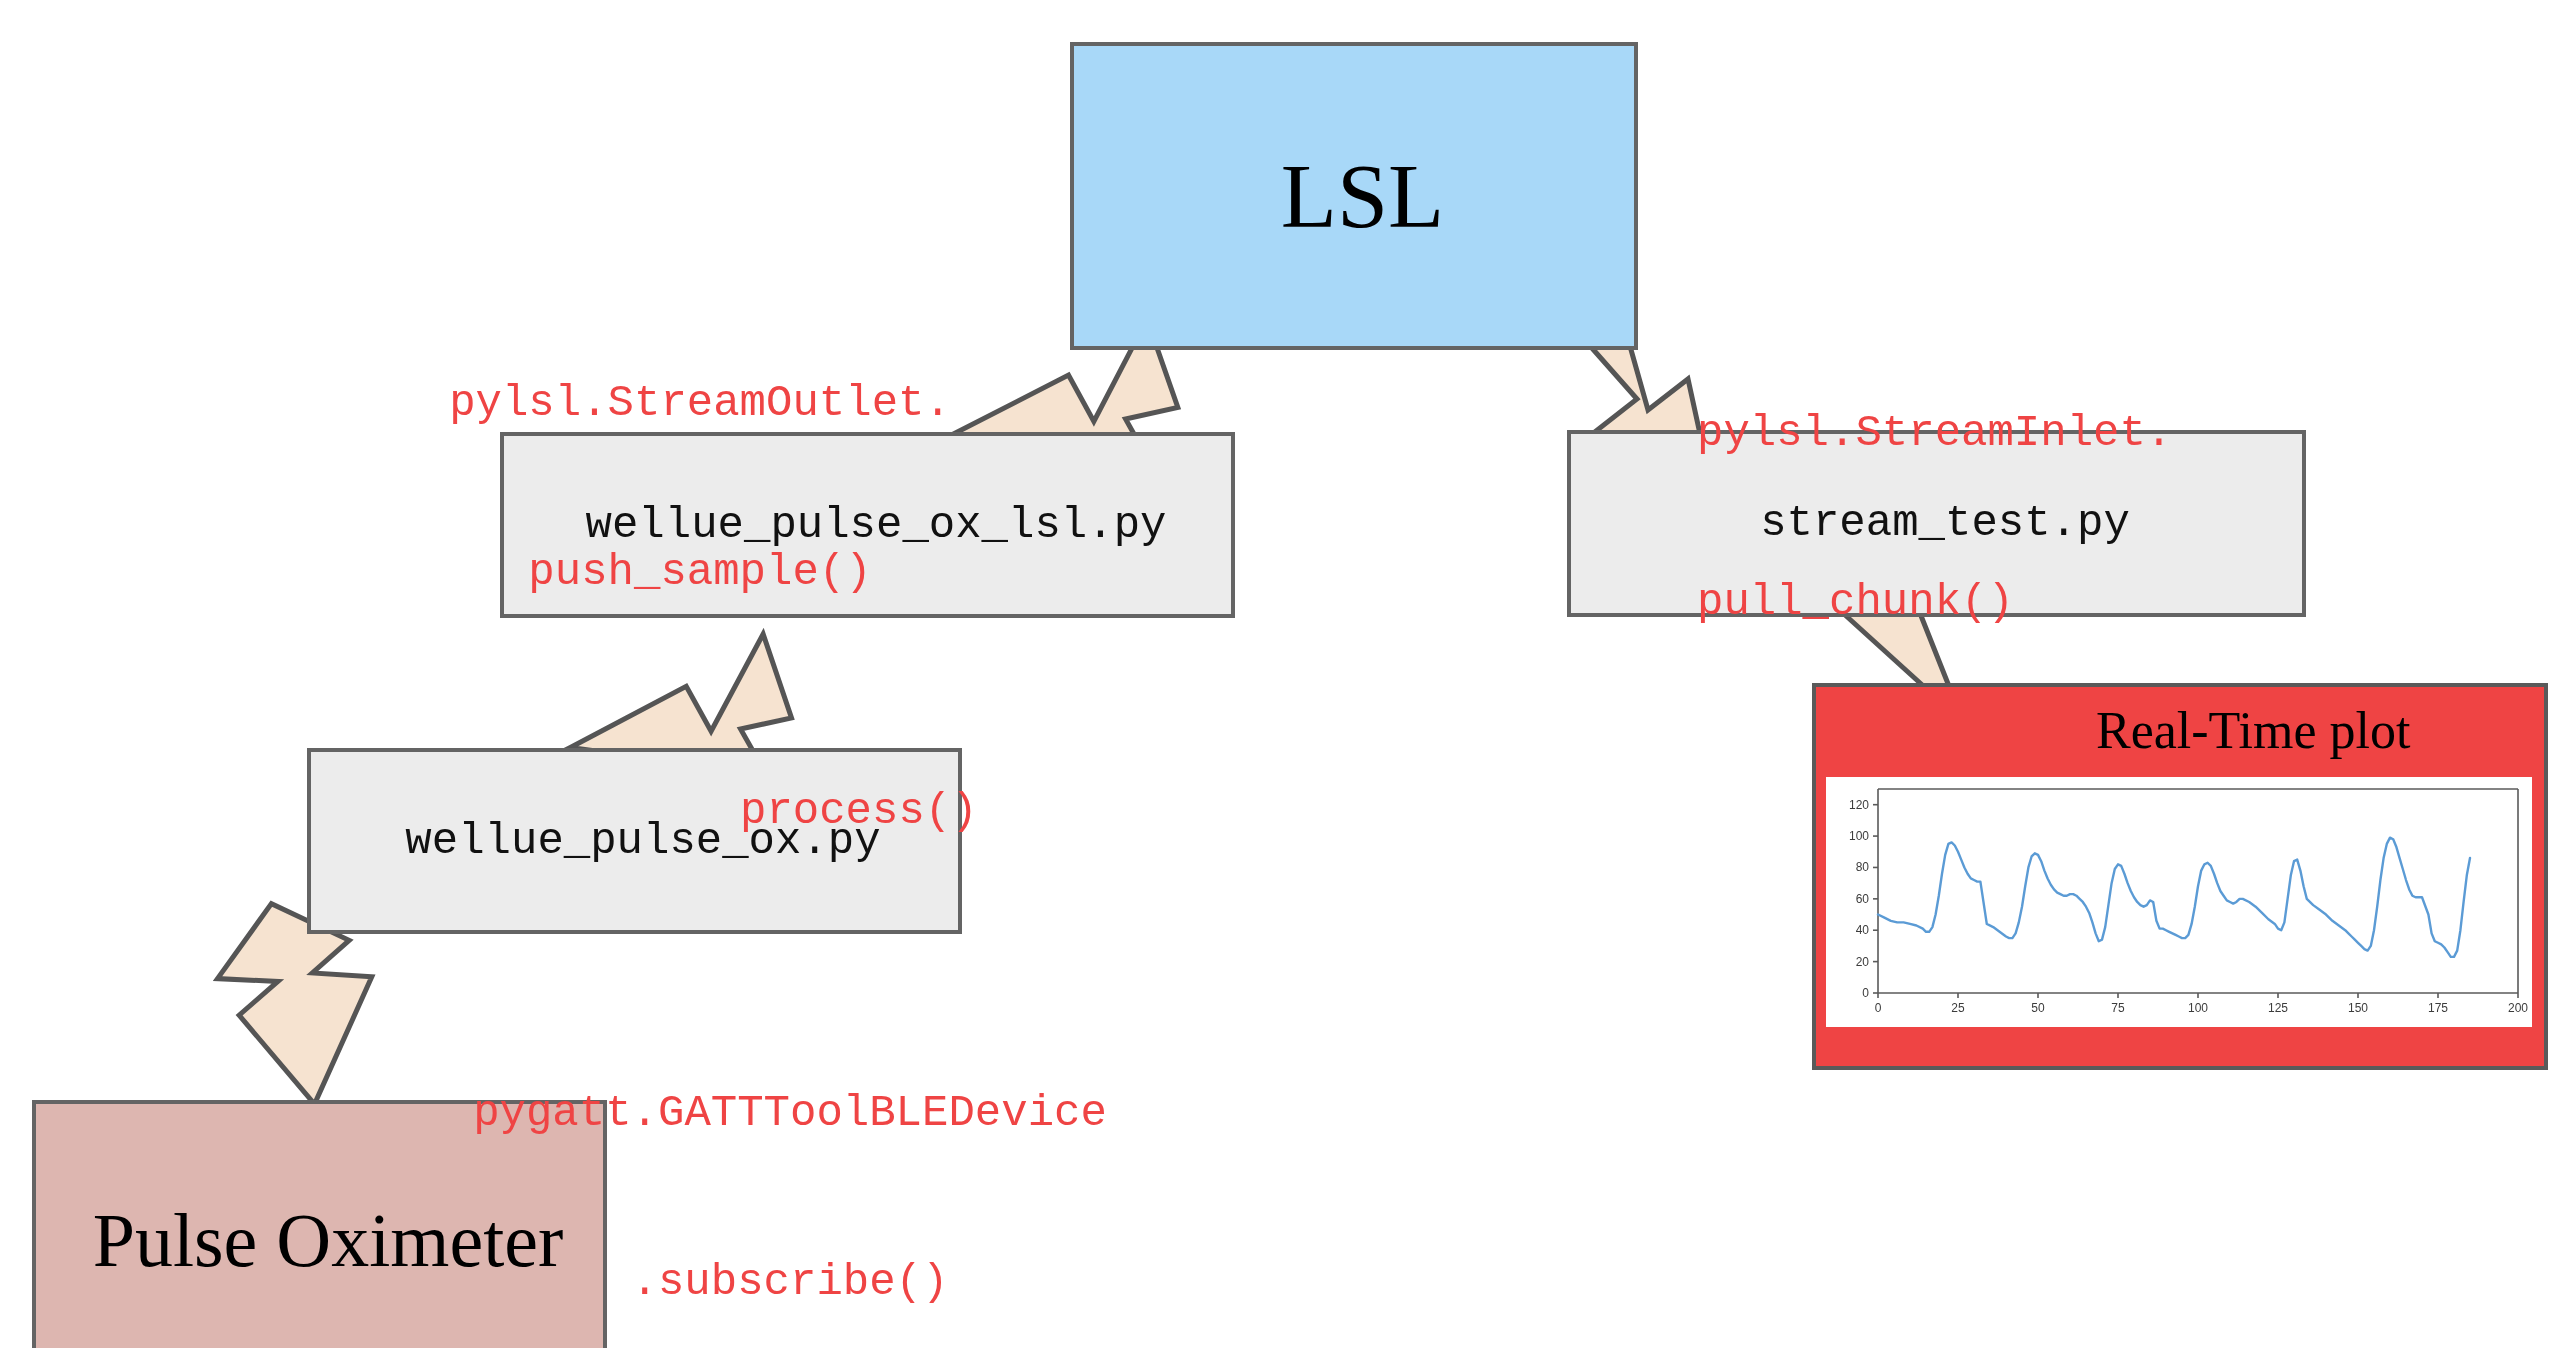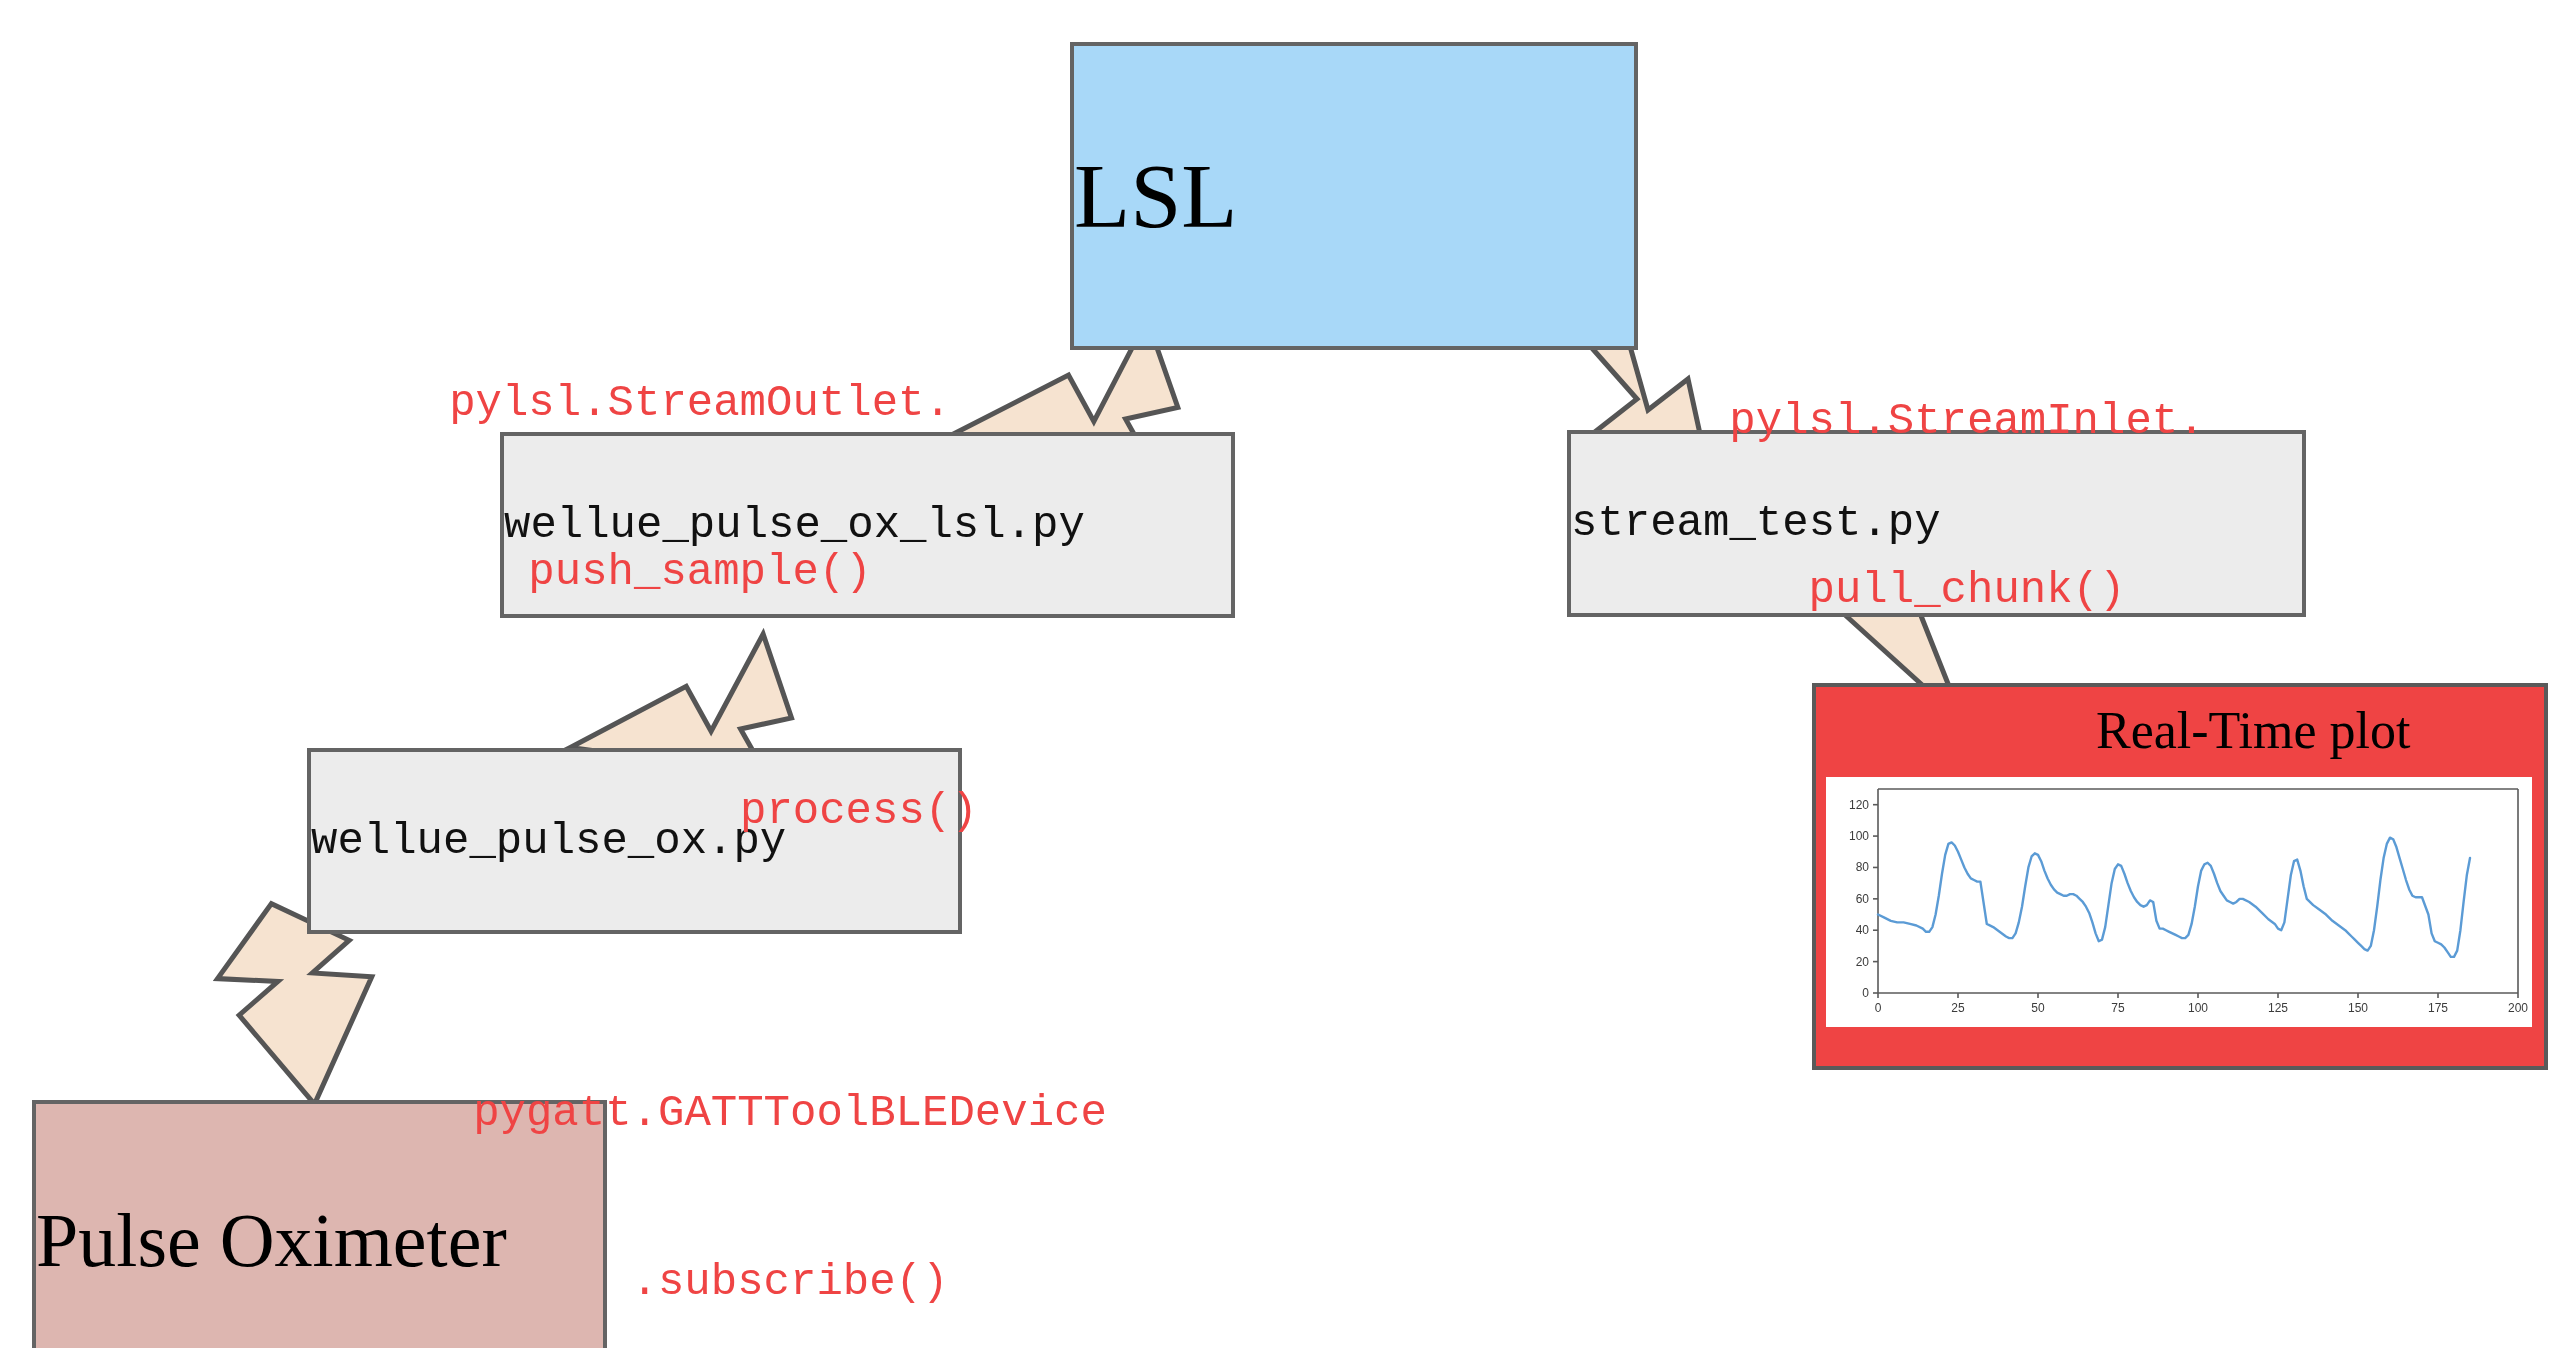--- a/index.html
+++ b/index.html
@@ -1,21 +1,21 @@
 <!DOCTYPE html>
 <html><head>
 <meta charset="utf-8">
 <style>
   html,body{margin:0;padding:0;background:#ffffff;}
   body{width:2568px;height:1348px;position:relative;overflow:hidden;
        font-family:"Liberation Serif",serif;}
   #stage{position:absolute;left:0;top:0;width:2568px;height:1348px;}
 
   .node{position:absolute;box-sizing:border-box;border:4px solid #646464;
-        display:flex;align-items:center;justify-content:flex-start;text-align:center;}
+        display:flex;align-items:center;justify-content:center;text-align:center;padding-left:17px;}
   .node-lsl{background:#a8d8f8;}
   .node-gray{background:#ececec;}
   .node-rose{background:#ddb6b0;}
 
   .serif-title{font-family:"Liberation Serif",serif;color:#000;line-height:1;}
   .mono{font-family:"Liberation Mono",monospace;color:#111;line-height:1.15;
         white-space:pre;}
 
   .label{position:absolute;font-family:"Liberation Mono",monospace;
          color:#ef4444;white-space:pre;line-height:1.28;}
@@ -82,21 +82,21 @@
 
   <div class="node node-rose" style="left:32px;top:1100px;width:575px;height:280px;">
     <span class="serif-title" style="font-size:76px;">Pulse Oximeter</span>
   </div>
 
   <div class="label" style="left:430px;top:262px;font-size:44px;text-align:center;width:540px;">
     <div>pylsl.StreamOutlet.</div>
     <div>push_sample()</div>
   </div>
 
-  <div class="label" style="left:1697px;top:280px;font-size:44px;text-align:center;width:540px;">
+  <div class="label" style="left:1697px;top:292px;font-size:44px;text-align:left;width:540px;">
     <div>pylsl.StreamInlet.</div>
     <div>pull_chunk()</div>
   </div>
 
   <div class="label" style="left:740px;top:670px;font-size:44px;">
     <div>process()</div>
   </div>
 
   <div class="label" style="left:440px;top:972px;font-size:44px;text-align:center;width:700px;">
     <div>pygatt.GATTToolBLEDevice</div>

